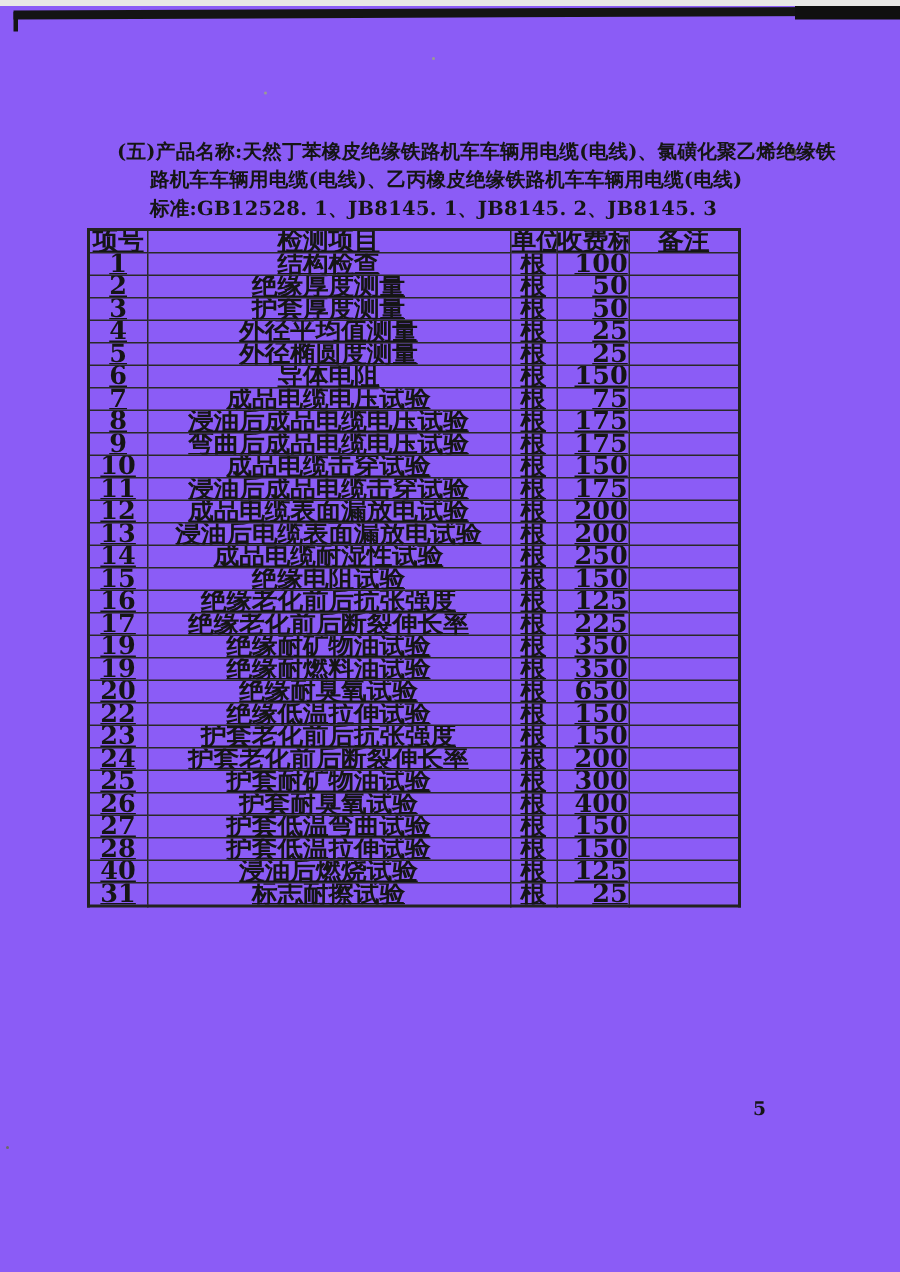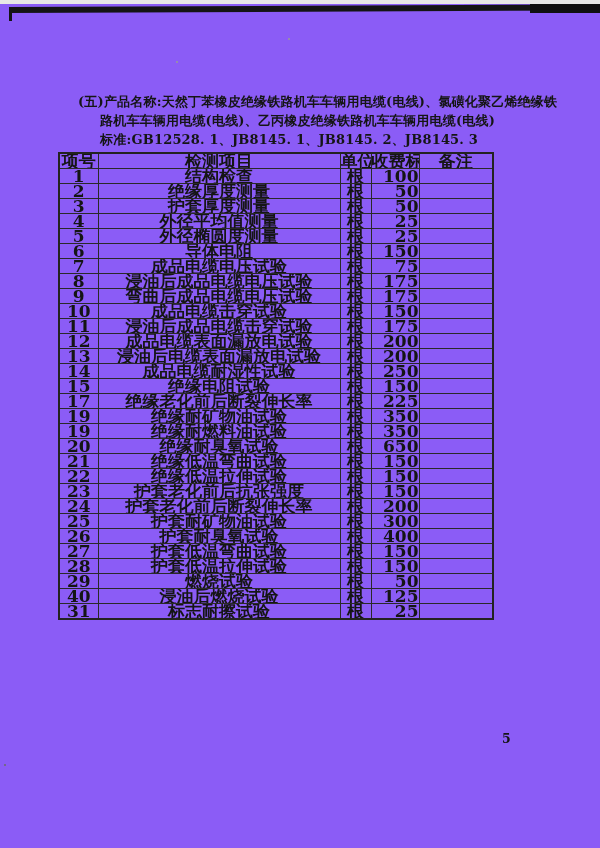--- a/index.html
+++ b/index.html
@@ -236,20 +236,27 @@
           <td class="col-note"></td>
         </tr>
         <tr>
           <td class="col-no">15</td>
           <td class="col-item">绝缘电阻试验</td>
           <td class="col-unit">根</td>
           <td class="col-fee">150</td>
           <td class="col-note"></td>
         </tr>
         <tr>
+          <td class="col-no">16</td>
+          <td class="col-item">绝缘老化前后抗张强度</td>
+          <td class="col-unit">根</td>
+          <td class="col-fee">125</td>
+          <td class="col-note"></td>
+        </tr>
+        <tr>
           <td class="col-no">17</td>
           <td class="col-item">绝缘老化前后断裂伸长率</td>
           <td class="col-unit">根</td>
           <td class="col-fee">225</td>
           <td class="col-note"></td>
         </tr>
         <tr>
           <td class="col-no">19</td>
           <td class="col-item">绝缘耐矿物油试验</td>
           <td class="col-unit">根</td>
@@ -264,27 +271,20 @@
           <td class="col-note"></td>
         </tr>
         <tr>
           <td class="col-no">20</td>
           <td class="col-item">绝缘耐臭氧试验</td>
           <td class="col-unit">根</td>
           <td class="col-fee">650</td>
           <td class="col-note"></td>
         </tr>
         <tr>
-          <td class="col-no">21</td>
-          <td class="col-item">绝缘低温弯曲试验</td>
-          <td class="col-unit">根</td>
-          <td class="col-fee">150</td>
-          <td class="col-note"></td>
-        </tr>
-        <tr>
           <td class="col-no">22</td>
           <td class="col-item">绝缘低温拉伸试验</td>
           <td class="col-unit">根</td>
           <td class="col-fee">150</td>
           <td class="col-note"></td>
         </tr>
         <tr>
           <td class="col-no">23</td>
           <td class="col-item">护套老化前后抗张强度</td>
           <td class="col-unit">根</td>
@@ -320,27 +320,20 @@
           <td class="col-note"></td>
         </tr>
         <tr>
           <td class="col-no">28</td>
           <td class="col-item">护套低温拉伸试验</td>
           <td class="col-unit">根</td>
           <td class="col-fee">150</td>
           <td class="col-note"></td>
         </tr>
         <tr>
-          <td class="col-no">29</td>
-          <td class="col-item">燃烧试验</td>
-          <td class="col-unit">根</td>
-          <td class="col-fee">50</td>
-          <td class="col-note"></td>
-        </tr>
-        <tr>
           <td class="col-no">40</td>
           <td class="col-item">浸油后燃烧试验</td>
           <td class="col-unit">根</td>
           <td class="col-fee">125</td>
           <td class="col-note"></td>
         </tr>
         <tr>
           <td class="col-no">31</td>
           <td class="col-item">标志耐擦试验</td>
           <td class="col-unit">根</td>

